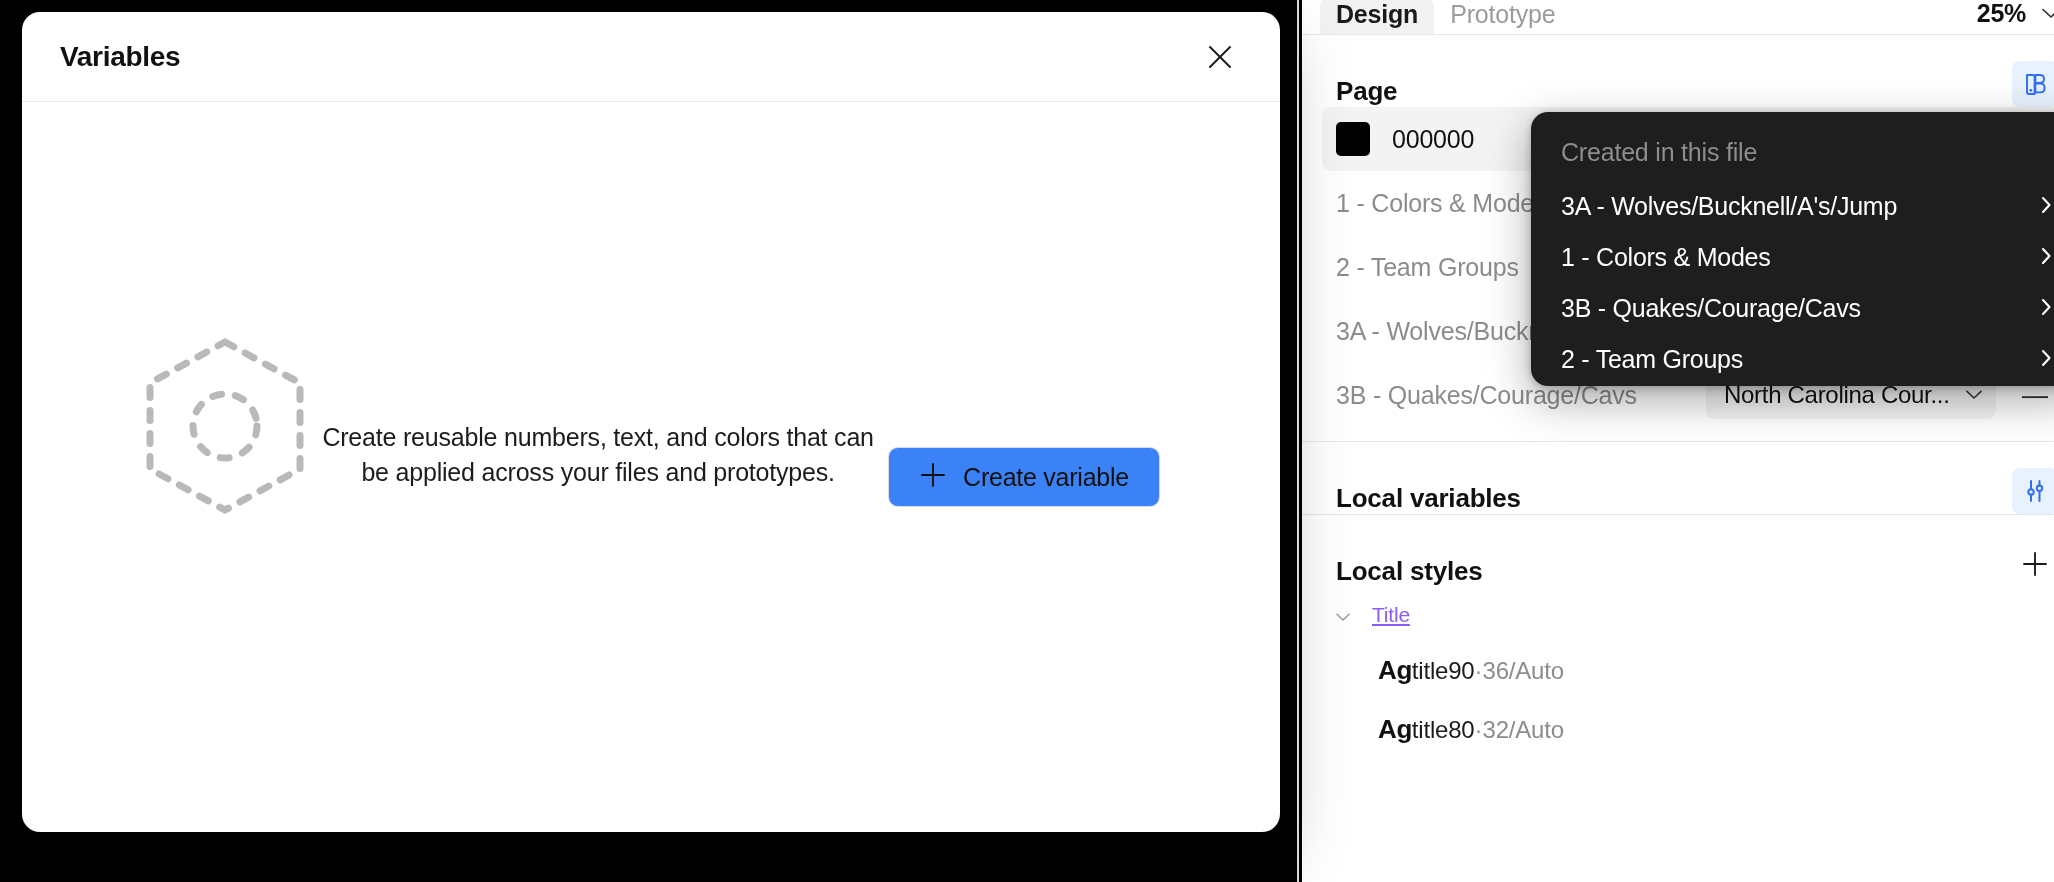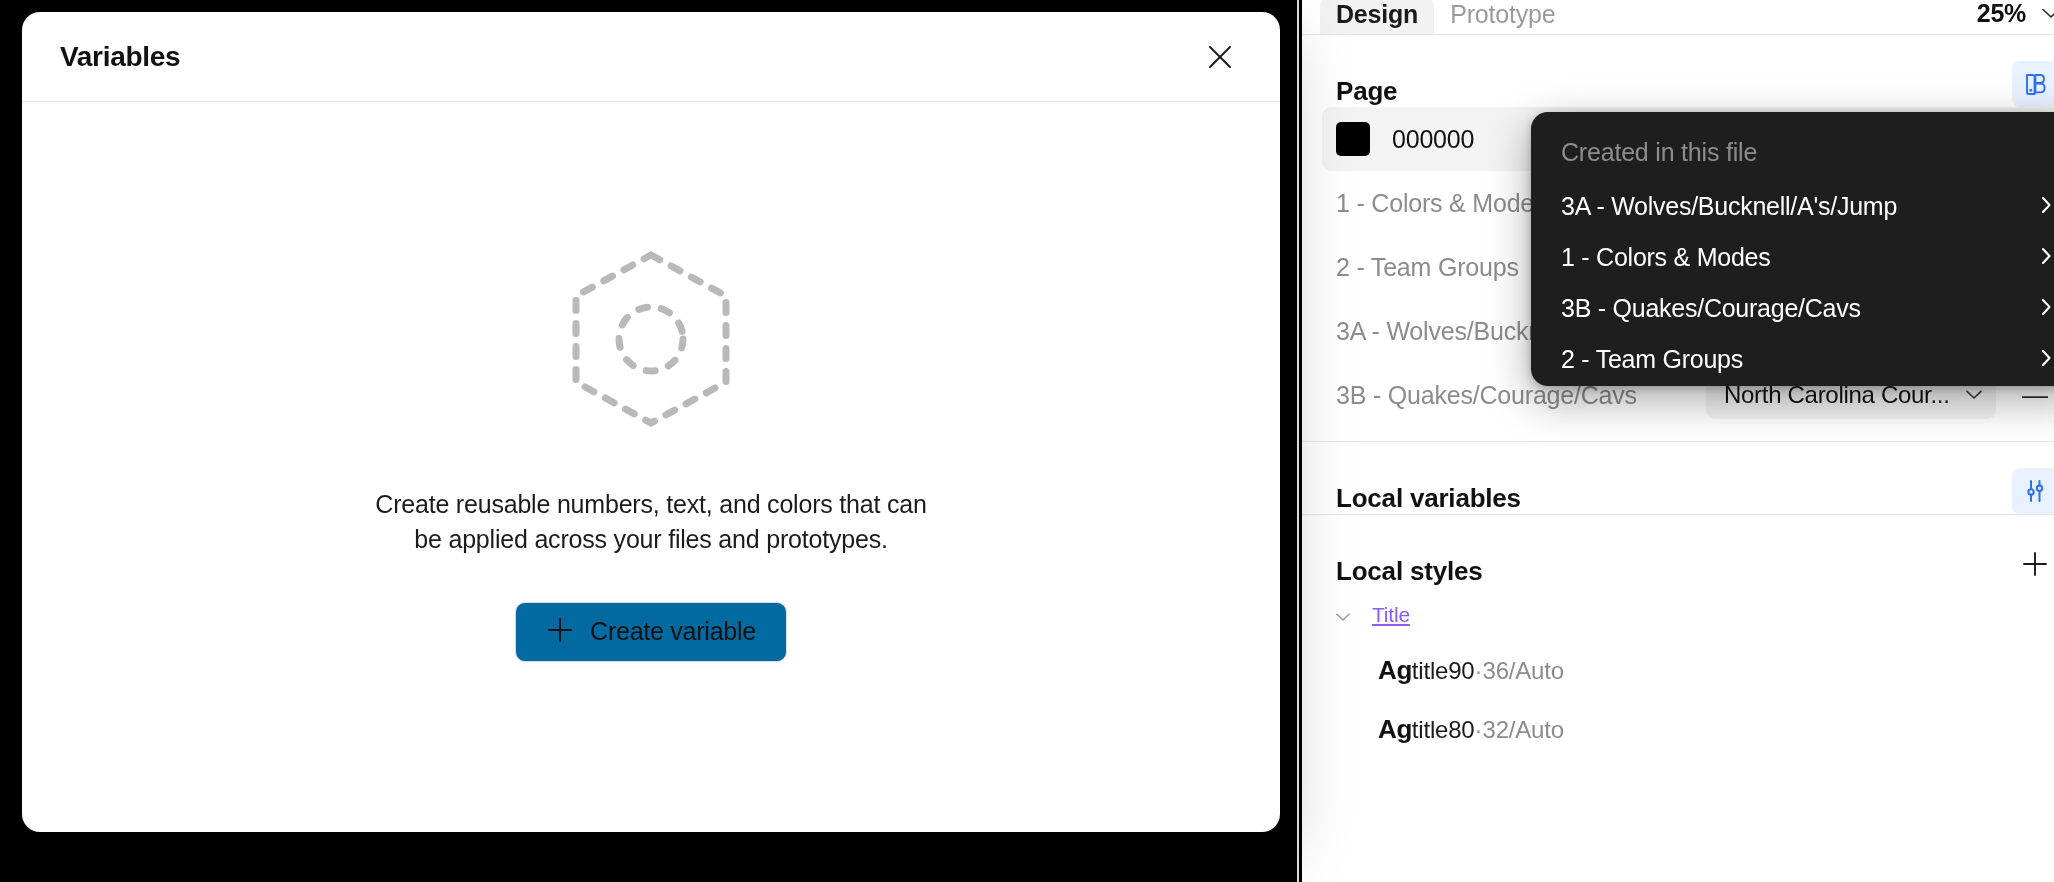--- a/index.html
+++ b/index.html
@@ -255,21 +255,21 @@
   }
   .modal-close {
     margin-left: auto;
     width: 48px; height: 48px;
     display: flex; align-items: center; justify-content: center;
   }
 
   .modal-body {
     height: 730px;
     display: flex;
-    flex-direction: column;
+    flex-direction: row;
     align-items: center;
     justify-content: center;
     padding-bottom: 24px;
   }
   .hex-art { margin-bottom: 54px; }
   .empty-text {
     font-size: 25px;
     line-height: 1.42;
     color: #1c1c1c;
     text-align: center;
@@ -278,21 +278,21 @@
   }
   .create-btn {
     margin-top: 44px;
     display: inline-flex;
     align-items: center;
     gap: 16px;
     height: 60px;
     padding: 0 30px;
     border: 1px solid #dcdcdc;
     border-radius: 10px;
-    background: #0369a1;
+    background: #3b82f6;
     font-size: 25px;
     color: #111111;
     letter-spacing: -0.25px;
   }
   .plus-glyph { font-size: 34px; line-height: 1; font-weight: 300; color: #111; }
 
   
   .gap-strip {
     position: absolute;
     left: 1280px; top: 0;

